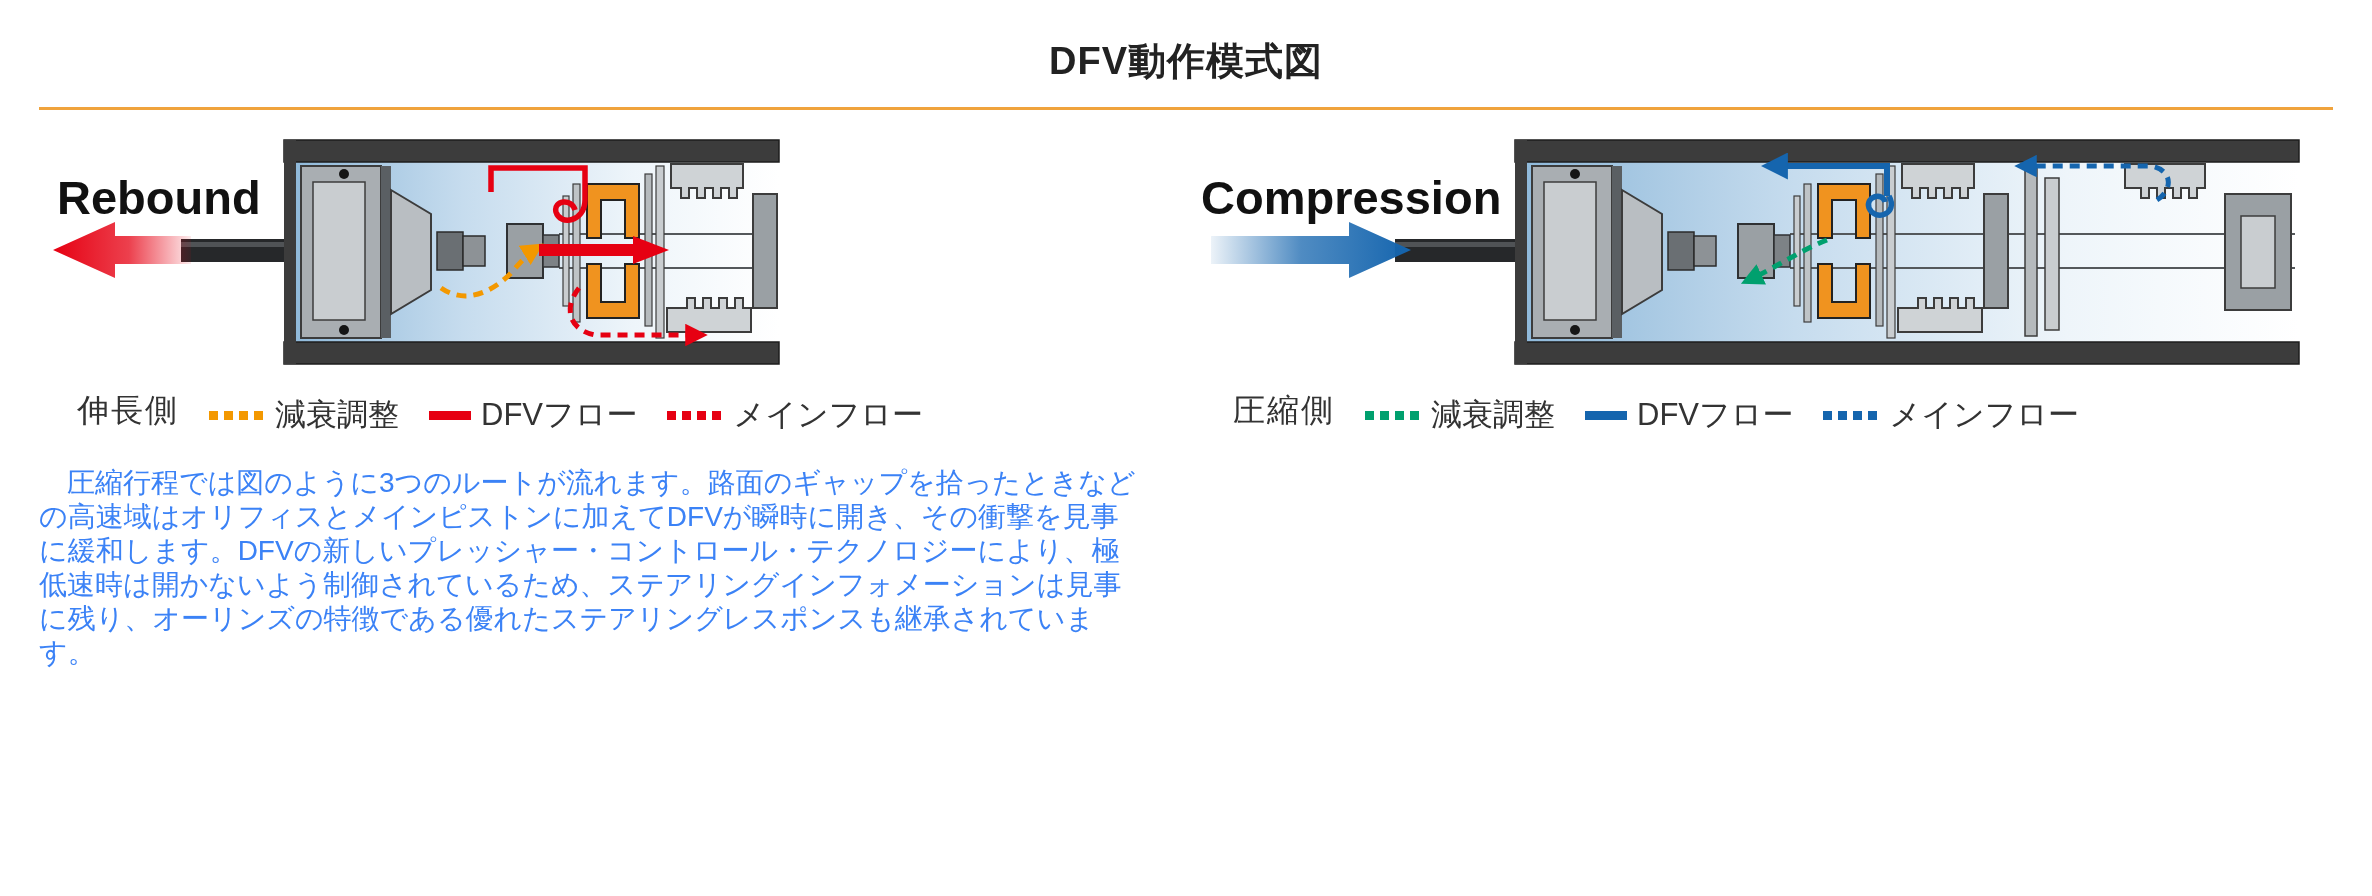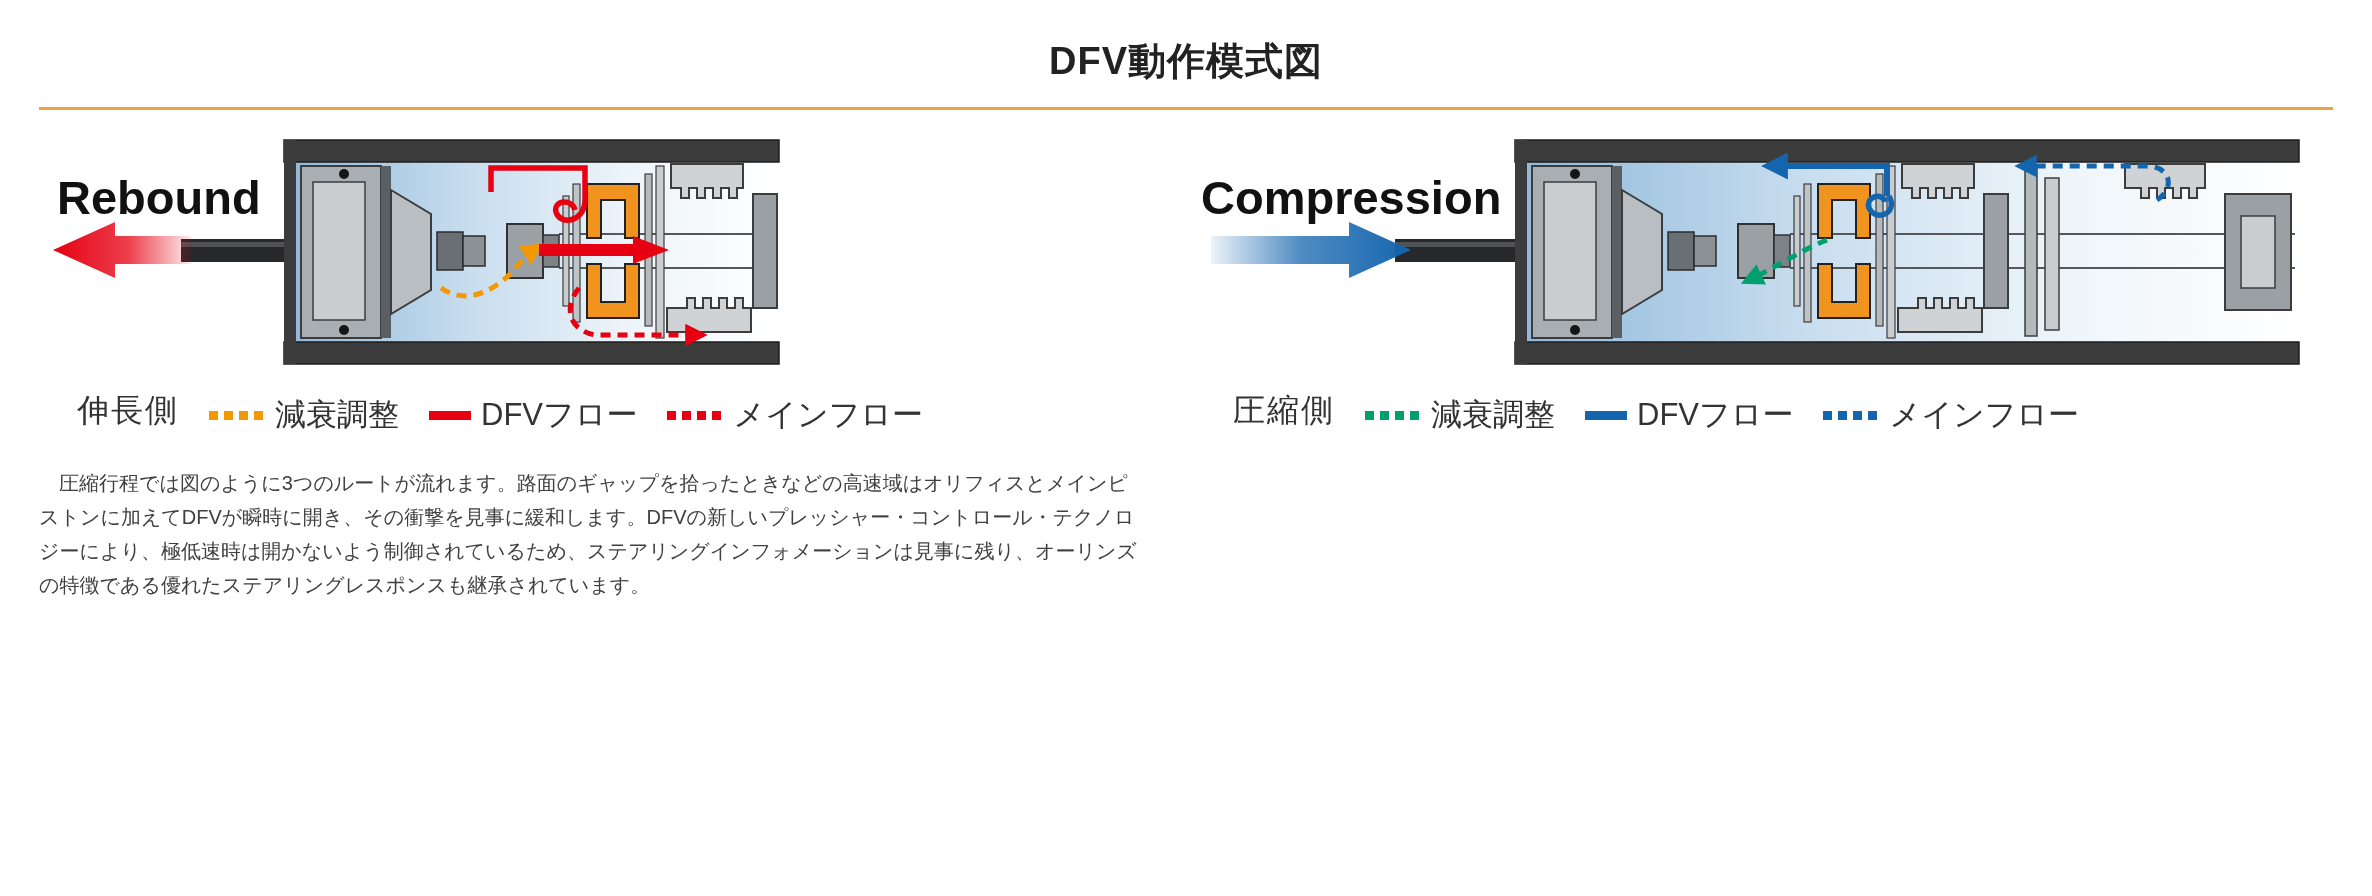--- a/index.html
+++ b/index.html
@@ -61,24 +61,24 @@
   .swatch{display:inline-block;height:9px;width:56px;}
   .swatch.solid{width:42px;}
   .swatch.dash.orange{background:repeating-linear-gradient(90deg,var(--c-orange) 0 9px,transparent 9px 15px);}
   .swatch.dash.red{background:repeating-linear-gradient(90deg,var(--c-red) 0 9px,transparent 9px 15px);}
   .swatch.solid.red{background:var(--c-red);}
   .swatch.dash.green{background:repeating-linear-gradient(90deg,var(--c-green) 0 9px,transparent 9px 15px);}
   .swatch.dash.blue{background:repeating-linear-gradient(90deg,var(--c-blue) 0 9px,transparent 9px 15px);}
   .swatch.solid.blue{background:var(--c-blue);}
   .description{
     margin:30px 6px 4px 0;
-    font-size:20px;
+    font-size:28px;
     line-height:34px;
     text-indent:1em;
-    color:#404040;
+    color:#3b82f6;
   }
 </style>
 </head>
 <body>
 
 <div class="container">
 
   <h1 class="page-title">DFV動作模式図</h1>
   <hr class="title-rule">
 

